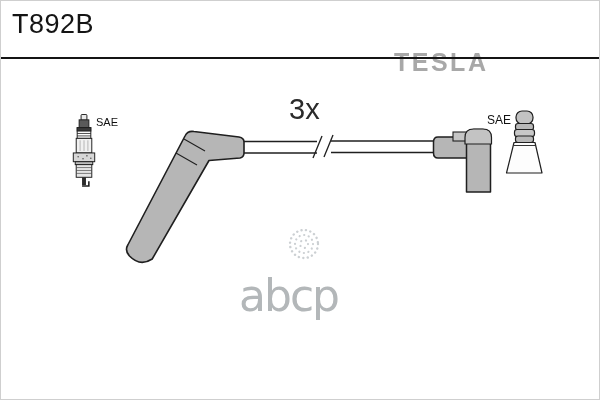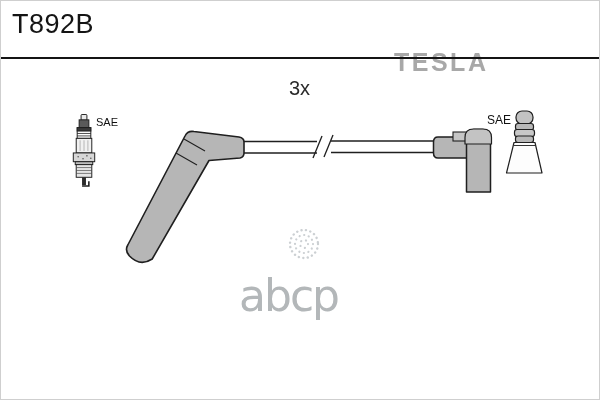--- a/index.html
+++ b/index.html
@@ -19,22 +19,22 @@
   .brand{
     position:absolute;left:393px;top:7px;
     font-size:25px;font-weight:bold;color:var(--brand-gray,#a8a8a8);
     letter-spacing:2.5px;transform:scaleY(1.02);margin-top:40px;
   }
   .header-rule{
     position:absolute;left:0;top:56px;width:600px;height:2px;
     background:var(--rule,#141414);
   }
   .qty{
-    position:absolute;left:288px;top:76px;
-    font-size:20px;color:#2b2b2b;
+    position:absolute;left:288px;top:92px;
+    font-size:29px;color:#2b2b2b;
   }
   .sae-label{
     position:absolute;font-weight:normal;color:#111;
   }
   .sae-left{left:95px;top:115px;font-size:11px;}
   .sae-right{left:486px;top:112px;font-size:12px;}
   .abs{position:absolute;}
   .watermark-text{
     position:absolute;left:238px;top:269px;
     font-family:"DejaVu Sans",sans-serif;font-weight:normal;

